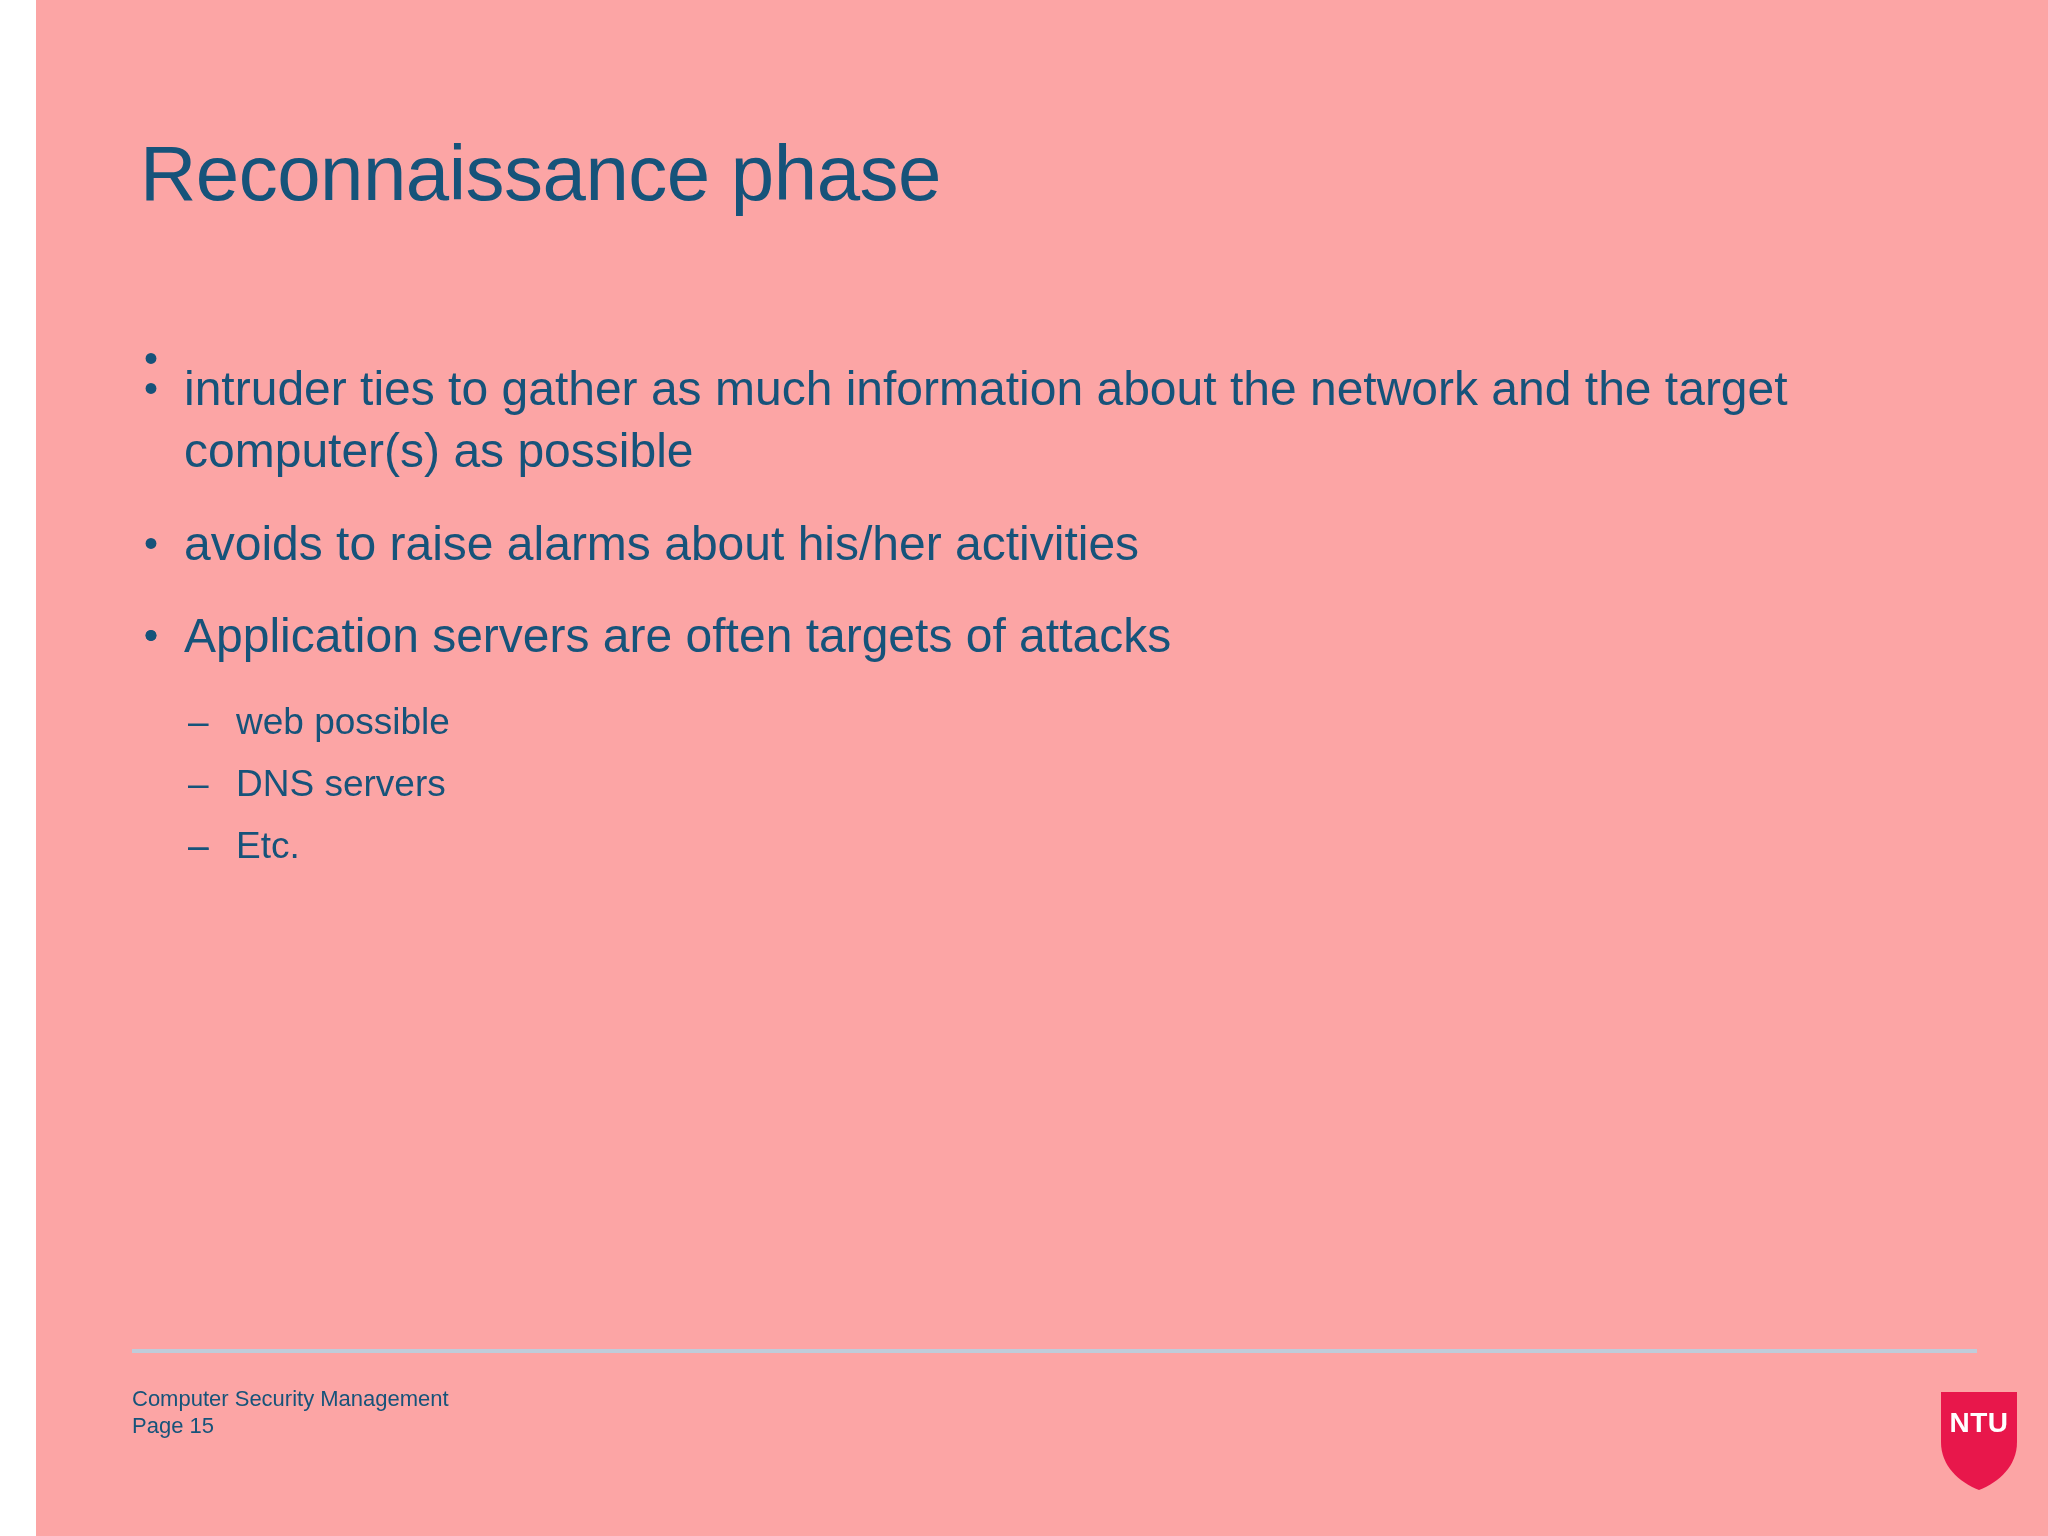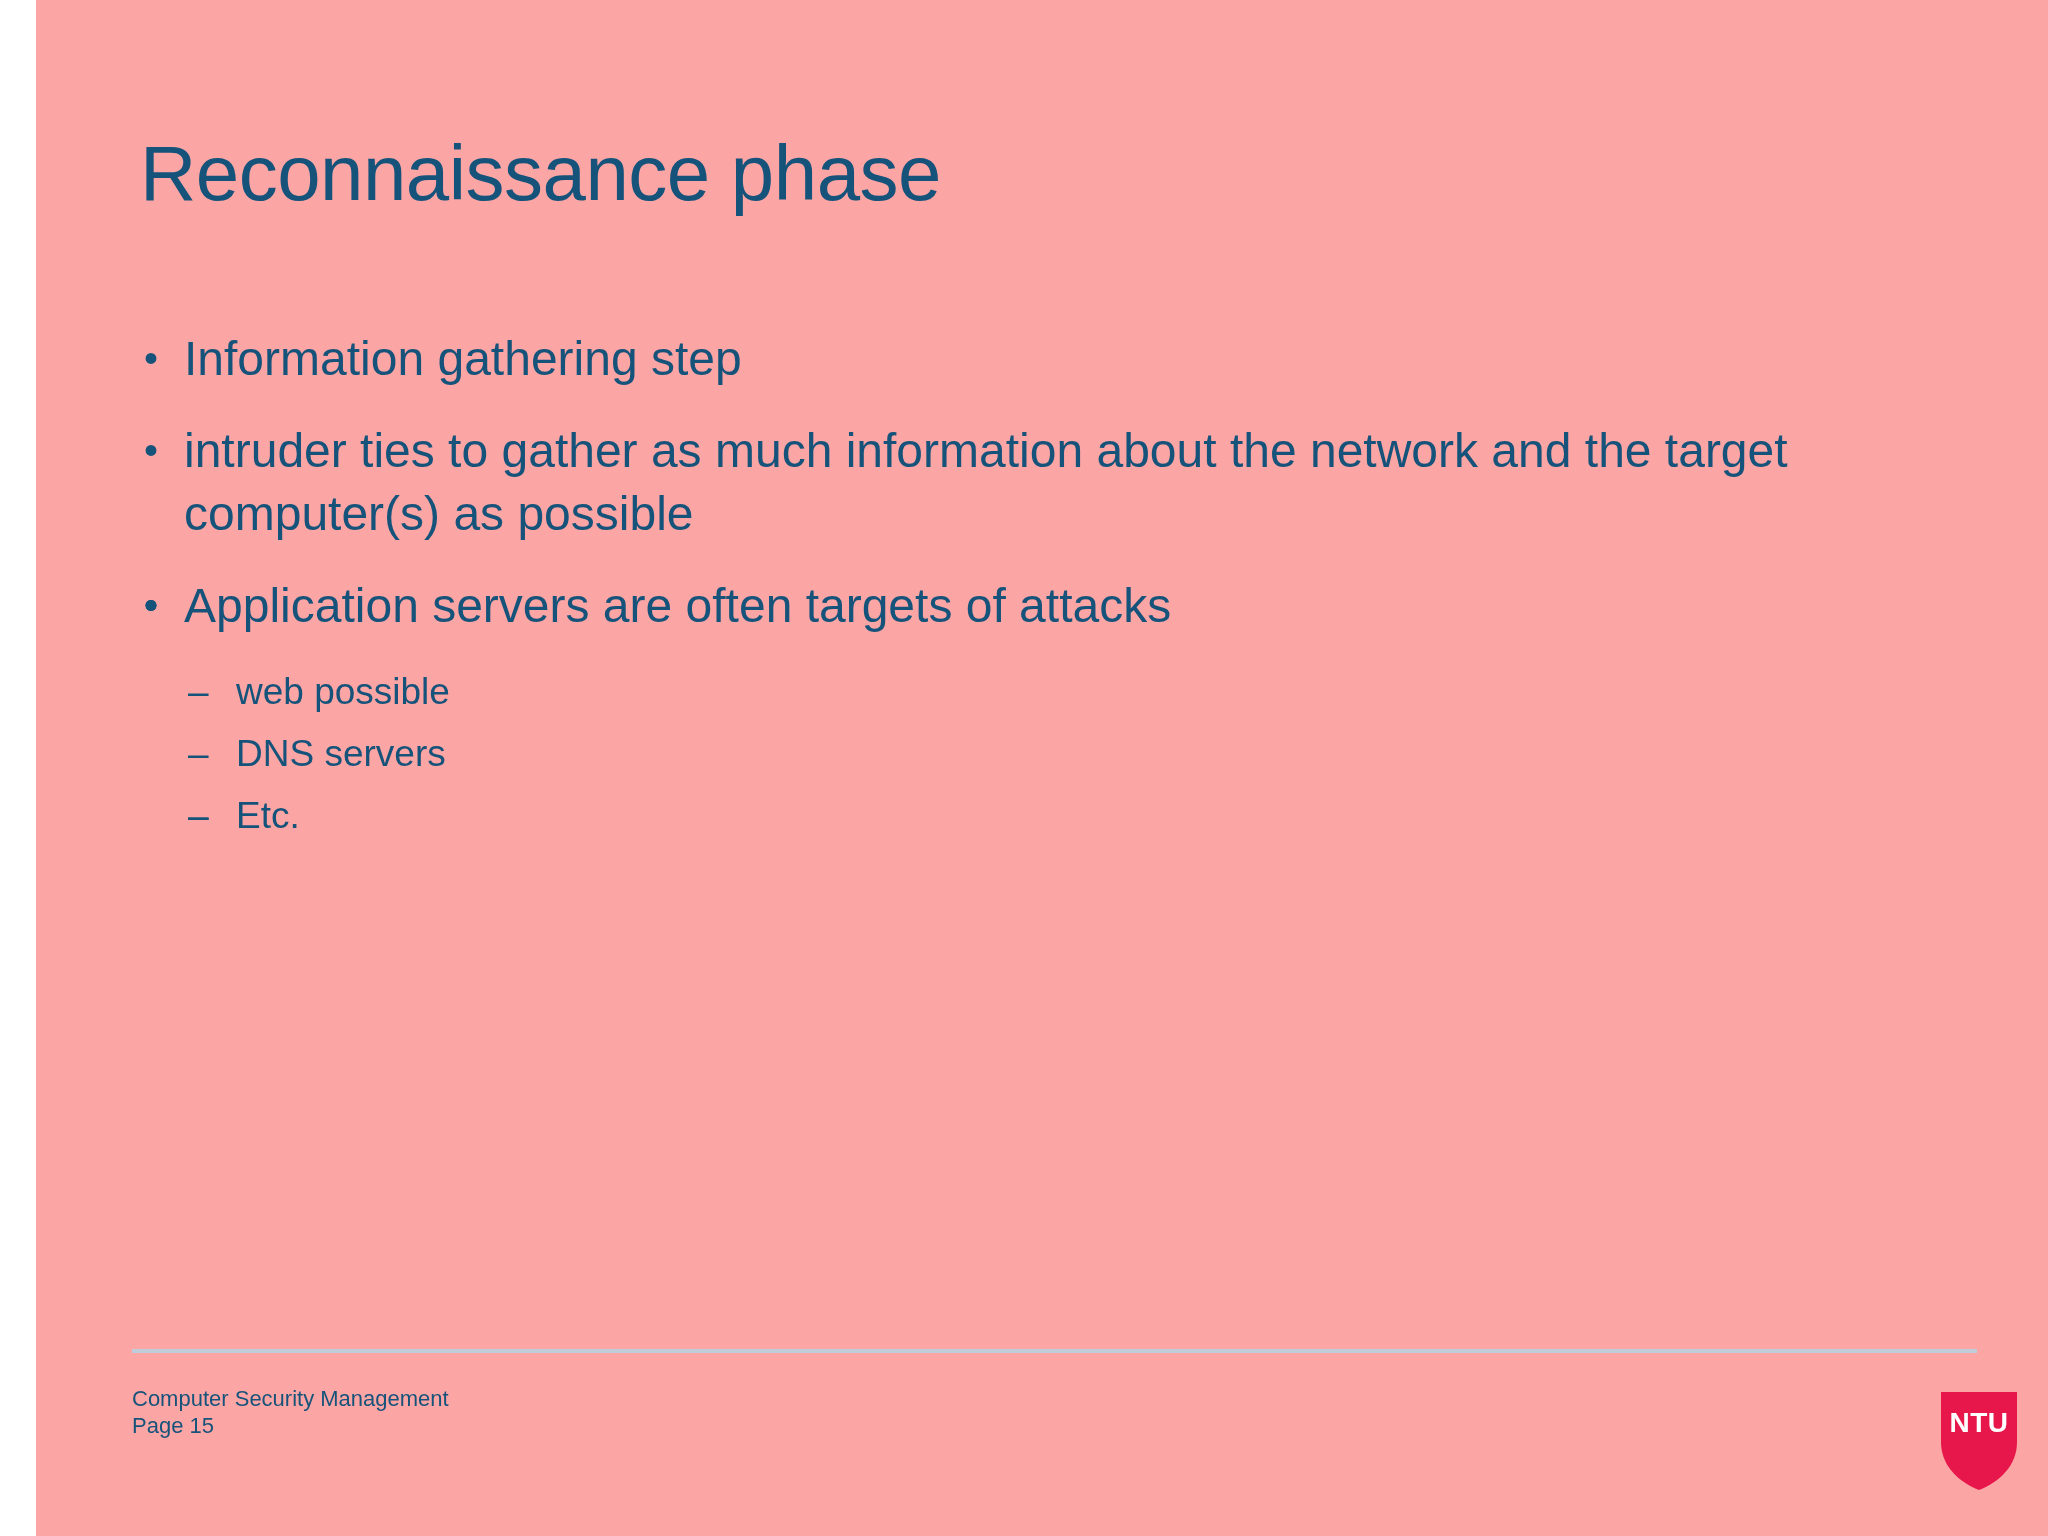--- a/index.html
+++ b/index.html
@@ -120,30 +120,30 @@
 <body>
 
 <div class="slide">
 
   <h1 class="slide-title">Reconnaissance phase</h1>
 
   <div class="body-list">
 
     <div class="bullet-l1">
       <span class="marker">•</span>
-      <span>Information gathering step</span>
     </div>
 
     <div class="bullet-l1">
       <span class="marker">•</span>
       <span>intruder ties to gather as much information about the network and the target computer(s) as possible</span>
     </div>
 
     <div class="bullet-l1">
       <span class="marker">•</span>
+      <span>avoids to raise alarms about his/her activities</span>
     </div>
 
     <div class="bullet-l1">
       <span class="marker">•</span>
     </div>
 
     <div class="bullet-l1">
       <span class="marker">•</span>
       <span>Application servers are often targets of attacks</span>
     </div>

